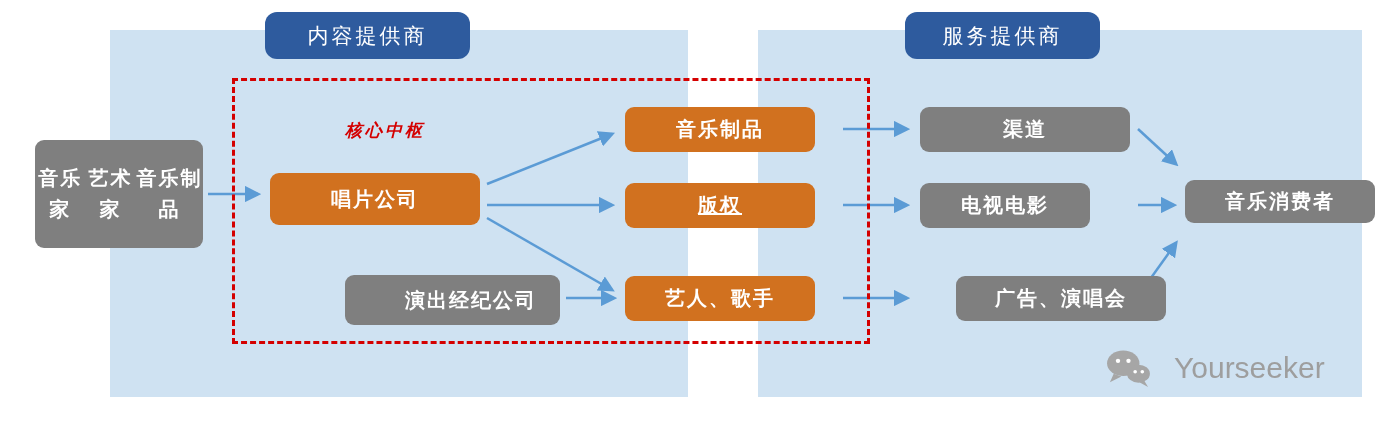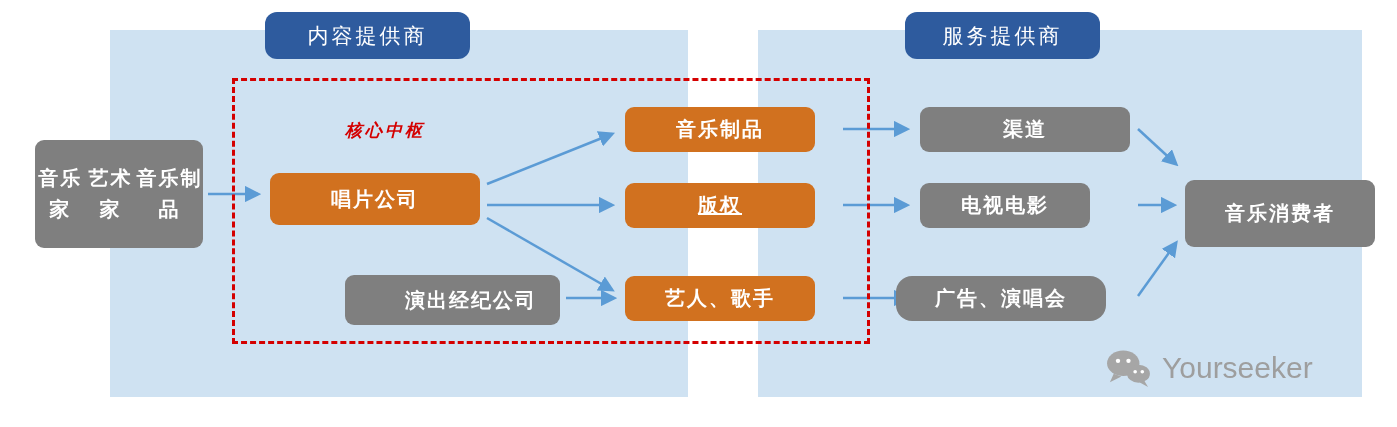--- a/index.html
+++ b/index.html
@@ -41,29 +41,29 @@
   .node-creators { left:35px;  top:140px; width:168px; height:108px; flex-direction:row; line-height:1.55; }
   .node-record   { left:270px; top:173px; width:210px; height:52px; }
   .node-agency   { left:345px; top:275px; width:215px; height:50px;padding-left:37px; }
 
   .node-products { left:625px; top:107px; width:190px; height:45px; }
   .node-copyright{ left:625px; top:183px; width:190px; height:45px;text-decoration:underline; }
   .node-artists  { left:625px; top:276px; width:190px; height:45px; }
 
   .node-channels { left:920px; top:107px; width:210px; height:45px; }
   .node-tvfilm   { left:920px; top:183px; width:170px; height:45px; }
-  .node-ads      { left:896px; top:276px; width:210px; height:45px;border-radius:16px; }
+  .node-ads      { left:956px; top:276px; width:210px; height:45px; }
 
-  .node-consumers{ left:1185px; top:180px; width:190px; height:67px; }
+  .node-consumers{ left:1185px; top:180px; width:190px; height:43px; }
 
   .arrows { position:absolute; left:0; top:0; width:1397px; height:427px; pointer-events:none; }
   .arrows line { stroke:var(--arrow-blue,#5b9bd5); stroke-width:2.5; }
 
   .watermark {
-    position:absolute; left:1105px; top:348px; display:flex; align-items:center; gap:11px;
+    position:absolute; left:1105px; top:348px; display:flex; align-items:center; gap:23px;
     color:var(--watermark-gray,#9e9e9e); font-size:30px;
   }
   .watermark .wicon { display:block; }
 </style>
 </head>
 <body>
 
 <div class="canvas">
 
   <div class="panel panel-left"></div>

